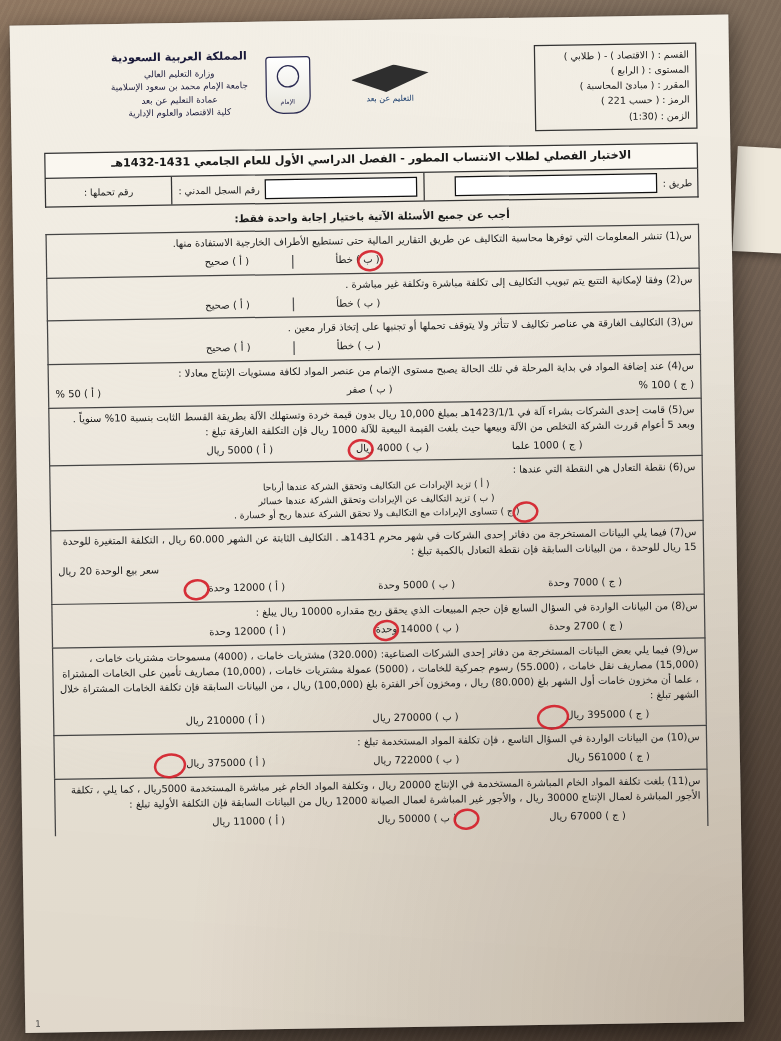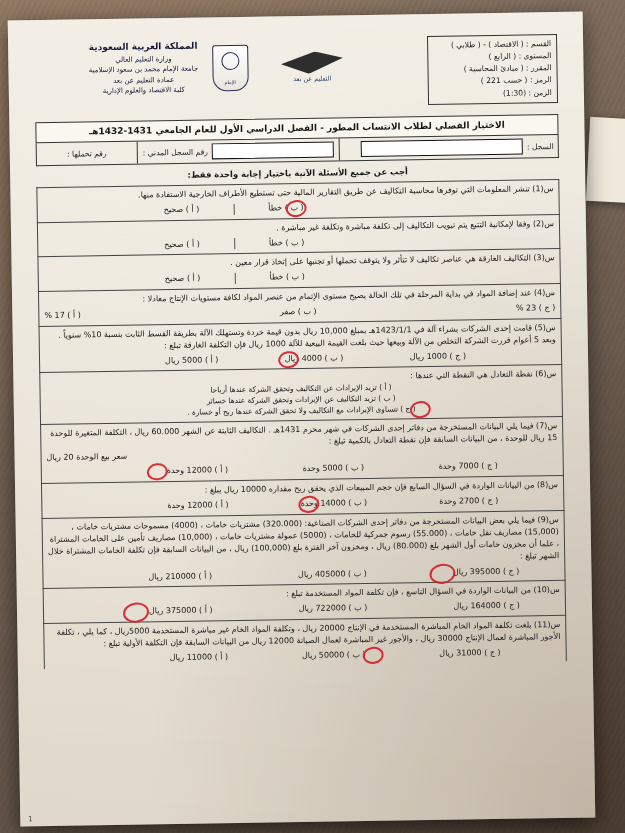--- a/index.html
+++ b/index.html
@@ -180,21 +180,21 @@
           <span class="ln">عمادة التعليم عن بعد</span>
           <span class="ln">كلية الاقتصاد والعلوم الإدارية</span>
         </div>
       </div>
     </div>
 
     <div class="title-band">الاختبار الفصلي لطلاب الانتساب المطور - الفصل الدراسي الأول للعام الجامعي 1431-1432هـ</div>
 
     <div class="id-row">
       <div class="id-cell" style="flex:0 0 210px;">
-        <span class="lbl">السجل :</span>
+        <span class="lbl">طريق :</span>
         <span class="id-blank" style="width:160px;"></span>
       </div>
       <div class="id-cell" style="flex:1;justify-content:center;">
         <span class="id-blank" style="width:120px;"></span>
         <span class="lbl">رقم السجل المدني :</span>
       </div>
       <div class="id-cell" style="flex:0 0 92px;justify-content:center;">
         <span class="lbl">رقم تحملها :</span>
       </div>
     </div>
@@ -224,30 +224,30 @@
       <div class="opts left" style="padding-right:250px;">
         <span class="opt">( ب ) خطأ</span>
         <span class="optsep"></span>
         <span class="opt">( أ ) صحيح</span>
       </div>
     </div>
 
     <div class="q">
       <div class="qtext">س(4) عند إضافة المواد في بداية المرحلة في تلك الحالة يصبح مستوى الإتمام من عنصر المواد لكافة مستويات الإنتاج معادلا :</div>
       <div class="opts">
-        <span class="opt">( ج ) 23 %</span>
+        <span class="opt">( ج ) 100 %</span>
         <span class="opt">( ب ) صفر</span>
-        <span class="opt">( أ ) 17 %</span>
+        <span class="opt">( أ ) 50 %</span>
       </div>
     </div>
 
     <div class="q">
       <div class="qtext">س(5) قامت إحدى الشركات بشراء آلة في 1423/1/1هـ بمبلغ 10,000 ريال بدون قيمة خردة وتستهلك الآلة بطريقة القسط الثابت بنسبة 10% سنوياً . وبعد 5 أعوام قررت الشركة التخلص من الآلة وبيعها حيث بلغت القيمة البيعية للآلة 1000 ريال فإن التكلفة الغارقة تبلغ :</div>
       <div class="opts" style="padding:0 90px 0 120px;">
-        <span class="opt">( ج ) 1000 ريال</span>
+        <span class="opt">( ج ) 1000 علما</span>
         <span class="opt">( ب ) 4000 ريال<span class="ring" style="right:44px;top:-2px;"></span></span>
         <span class="opt">( أ ) 5000 ريال</span>
       </div>
     </div>
 
     <div class="q">
       <div class="qtext">س(6) نقطة التعادل هي النقطة التي عندها :</div>
       <div class="mini" style="text-align:center;position:relative;">( أ ) تزيد الإيرادات عن التكاليف وتحقق الشركة عندها أرباحا</div>
       <div class="mini" style="text-align:center;position:relative;">( ب ) تزيد التكاليف عن الإيرادات وتحقق الشركة عندها خسائر</div>
       <div class="mini" style="text-align:center;position:relative;">
@@ -272,38 +272,38 @@
         <span class="opt">( ج ) 2700 وحدة</span>
         <span class="opt">( ب ) 14000 وحدة<span class="ring" style="right:48px;top:-2px;"></span></span>
         <span class="opt">( أ ) 12000 وحدة</span>
       </div>
     </div>
 
     <div class="q">
       <div class="qtext">س(9) فيما يلي بعض البيانات المستخرجة من دفاتر إحدى الشركات الصناعية: (320.000) مشتريات خامات ، (4000) مسموحات مشتريات خامات ، (15,000) مصاريف نقل خامات ، (55.000) رسوم جمركية للخامات ، (5000) عمولة مشتريات خامات ، (10,000) مصاريف تأمين على الخامات المشتراة ، علما أن مخزون خامات أول الشهر بلغ (80.000) ريال ، ومخزون آخر الفترة بلغ (100,000) ريال ، من البيانات السابقة فإن تكلفة الخامات المشتراة خلال الشهر تبلغ :</div>
       <div class="opts" style="padding:0 40px 0 100px;">
         <span class="opt">( ج ) 395000 ريال<span class="ring big" style="left:-24px;top:-3px;"></span></span>
-        <span class="opt">( ب ) 405000 ريال</span>
+        <span class="opt">( ب ) 270000 ريال</span>
         <span class="opt">( أ ) 210000 ريال</span>
       </div>
     </div>
 
     <div class="q">
       <div class="qtext">س(10) من البيانات الواردة في السؤال التاسع ، فإن تكلفة المواد المستخدمة تبلغ :</div>
       <div class="opts" style="padding:0 40px 0 100px;">
-        <span class="opt">( ج ) 164000 ريال</span>
+        <span class="opt">( ج ) 561000 ريال</span>
         <span class="opt">( ب ) 722000 ريال</span>
         <span class="opt">( أ ) 375000 ريال<span class="ring big" style="left:-26px;top:-3px;"></span></span>
       </div>
     </div>
 
     <div class="q">
       <div class="qtext">س(11) بلغت تكلفة المواد الخام المباشرة المستخدمة في الإنتاج 20000 ريال ، وتكلفة المواد الخام غير مباشرة المستخدمة 5000ريال ، كما يلي ، تكلفة الأجور المباشرة لعمال الإنتاج 30000 ريال ، والأجور غير المباشرة لعمال الصيانة 12000 ريال من البيانات السابقة فإن التكلفة الأولية تبلغ :</div>
       <div class="opts" style="padding:0 60px 0 120px;">
-        <span class="opt">( ج ) 31000 ريال</span>
+        <span class="opt">( ج ) 67000 ريال</span>
         <span class="opt">( ب ) 50000 ريال<span class="ring" style="right:-18px;top:-2px;"></span></span>
         <span class="opt">( أ ) 11000 ريال</span>
       </div>
     </div>
 
     <div class="pg-num">1</div>
   </div>
 </div>
 
 </body></html>

